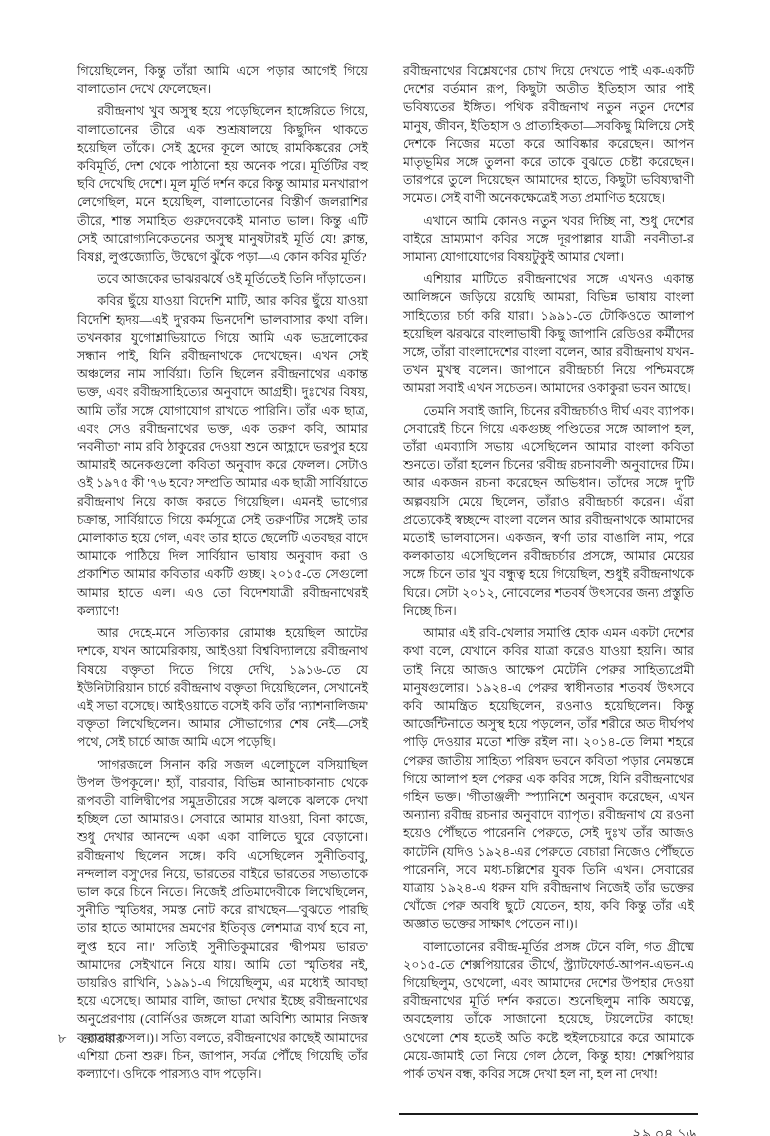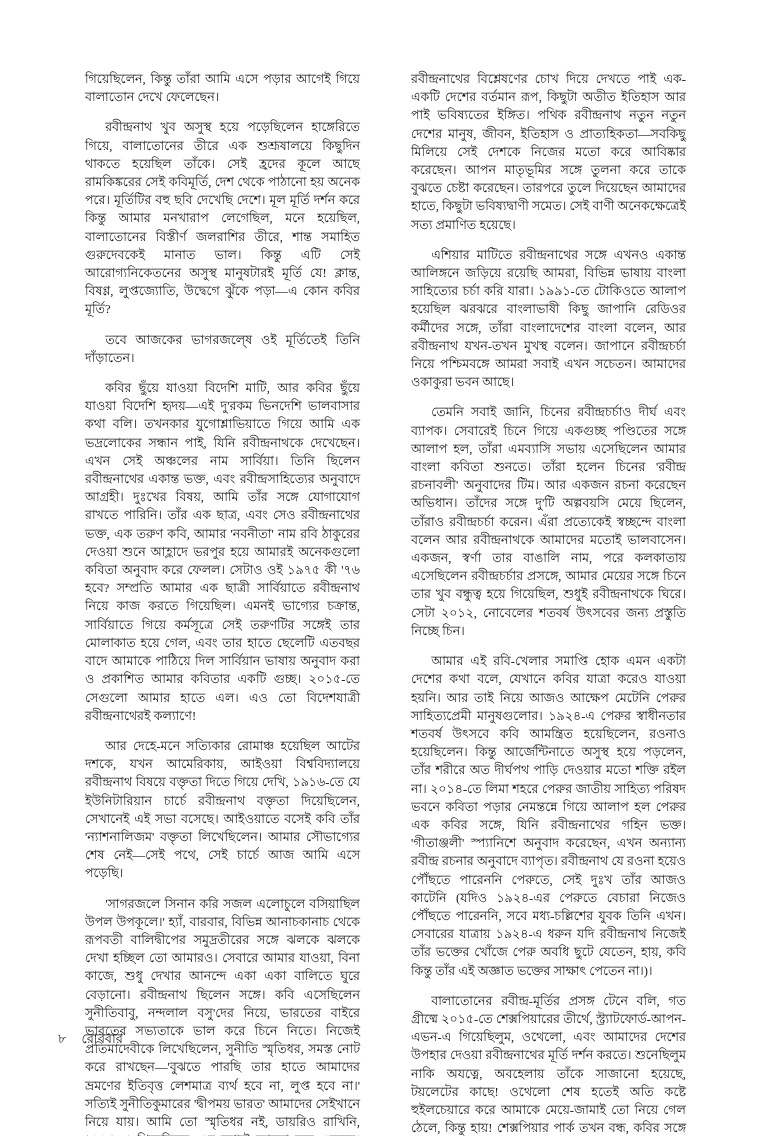--- a/index.html
+++ b/index.html
@@ -25,21 +25,21 @@
     gap: 27px;
   }
   .column {
     width: 299px;
     font-size: 12.6px;
     line-height: 18.2px;
     text-align: justify;
     text-justify: inter-word;
   }
   .column p {
-    margin: 12px;
+    margin: 4px;
     text-indent: 1.6em;
   }
   .column p.no-indent {
     text-indent: 0;
   }
   .signature {
     margin-top: 30px;
     border-top: 2px solid #1b1b1b;
     padding-top: 10px;
     text-align: right;
@@ -68,28 +68,29 @@
 </style>
 </head>
 <body>
 
 <div class="page">
 
   <div class="columns">
     <div class="column">
         <p class="no-indent">গিয়েছিলেন, কিন্তু তাঁরা আমি এসে পড়ার আগেই গিয়ে বালাতোন দেখে ফেলেছেন।</p>
         <p>রবীন্দ্রনাথ খুব অসুস্থ হয়ে পড়েছিলেন হাঙ্গেরিতে গিয়ে, বালাতোনের তীরে এক শুশ্রূষালয়ে কিছুদিন থাকতে হয়েছিল তাঁকে। সেই হ্রদের কূলে আছে রামকিঙ্করের সেই কবিমূর্তি, দেশ থেকে পাঠানো হয় অনেক পরে। মূর্তিটির বহু ছবি দেখেছি দেশে। মূল মূর্তি দর্শন করে কিন্তু আমার মনখারাপ লেগেছিল, মনে হয়েছিল, বালাতোনের বিস্তীর্ণ জলরাশির তীরে, শান্ত সমাহিত গুরুদেবকেই মানাত ভাল। কিন্তু এটি সেই আরোগ্যনিকেতনের অসুস্থ মানুষটারই মূর্তি যে! ক্লান্ত, বিষণ্ণ, লুপ্তজ্যোতি, উদ্বেগে ঝুঁকে পড়া—এ কোন কবির মূর্তি?</p>
-        <p>তবে আজকের ভাগরজল্ষে ওই মূর্তিতেই তিনি দাঁড়াতেন।</p>
+        <p>তবে আজকের ভাঝরঝর্ষে ওই মূর্তিতেই তিনি দাঁড়াতেন।</p>
         <p>কবির ছুঁয়ে যাওয়া বিদেশি মাটি, আর কবির ছুঁয়ে যাওয়া বিদেশি হৃদয়—এই দু'রকম ভিনদেশি ভালবাসার কথা বলি। তখনকার যুগোশ্লাভিয়াতে গিয়ে আমি এক ভদ্রলোকের সন্ধান পাই, যিনি রবীন্দ্রনাথকে দেখেছেন। এখন সেই অঞ্চলের নাম সার্বিয়া। তিনি ছিলেন রবীন্দ্রনাথের একান্ত ভক্ত, এবং রবীন্দ্রসাহিত্যের অনুবাদে আগ্রহী। দুঃখের বিষয়, আমি তাঁর সঙ্গে যোগাযোগ রাখতে পারিনি। তাঁর এক ছাত্র, এবং সেও রবীন্দ্রনাথের ভক্ত, এক তরুণ কবি, আমার 'নবনীতা' নাম রবি ঠাকুরের দেওয়া শুনে আহ্লাদে ভরপুর হয়ে আমারই অনেকগুলো কবিতা অনুবাদ করে ফেলল। সেটাও ওই ১৯৭৫ কী '৭৬ হবে? সম্প্রতি আমার এক ছাত্রী সার্বিয়াতে রবীন্দ্রনাথ নিয়ে কাজ করতে গিয়েছিল। এমনই ভাগ্যের চক্রান্ত, সার্বিয়াতে গিয়ে কর্মসূত্রে সেই তরুণটির সঙ্গেই তার মোলাকাত হয়ে গেল, এবং তার হাতে ছেলেটি এতবছর বাদে আমাকে পাঠিয়ে দিল সার্বিয়ান ভাষায় অনুবাদ করা ও প্রকাশিত আমার কবিতার একটি গুচ্ছ। ২০১৫-তে সেগুলো আমার হাতে এল। এও তো বিদেশযাত্রী রবীন্দ্রনাথেরই কল্যাণে!</p>
         <p>আর দেহে-মনে সত্যিকার রোমাঞ্চ হয়েছিল আটের দশকে, যখন আমেরিকায়, আইওয়া বিশ্ববিদ্যালয়ে রবীন্দ্রনাথ বিষয়ে বক্তৃতা দিতে গিয়ে দেখি, ১৯১৬-তে যে ইউনিটারিয়ান চার্চে রবীন্দ্রনাথ বক্তৃতা দিয়েছিলেন, সেখানেই এই সভা বসেছে। আইওয়াতে বসেই কবি তাঁর 'ন্যাশনালিজম' বক্তৃতা লিখেছিলেন। আমার সৌভাগ্যের শেষ নেই—সেই পথে, সেই চার্চে আজ আমি এসে পড়েছি।</p>
         <p>'সাগরজলে সিনান করি সজল এলোচুলে বসিয়াছিল উপল উপকূলে।' হ্যাঁ, বারবার, বিভিন্ন আনাচকানাচ থেকে রূপবতী বালিদ্বীপের সমুদ্রতীরের সঙ্গে ঝলকে ঝলকে দেখা হচ্ছিল তো আমারও। সেবারে আমার যাওয়া, বিনা কাজে, শুধু দেখার আনন্দে একা একা বালিতে ঘুরে বেড়ানো। রবীন্দ্রনাথ ছিলেন সঙ্গে। কবি এসেছিলেন সুনীতিবাবু, নন্দলাল বসু'দের নিয়ে, ভারতের বাইরে ভারতের সভ্যতাকে ভাল করে চিনে নিতে। নিজেই প্রতিমাদেবীকে লিখেছিলেন, সুনীতি স্মৃতিধর, সমস্ত নোট করে রাখছেন—'বুঝতে পারছি তার হাতে আমাদের ভ্রমণের ইতিবৃত্ত লেশমাত্র ব্যর্থ হবে না, লুপ্ত হবে না।' সত্যিই সুনীতিকুমারের 'দ্বীপময় ভারত' আমাদের সেইখানে নিয়ে যায়। আমি তো স্মৃতিধর নই, ডায়রিও রাখিনি, ১৯৯১-এ গিয়েছিলুম, এর মধ্যেই আবছা হয়ে এসেছে। আমার বালি, জাভা দেখার ইচ্ছে রবীন্দ্রনাথের অনুপ্রেরণায় (বোর্নিওর জঙ্গলে যাত্রা অবিশ্যি আমার নিজস্ব বন্যতার ফসল।)। সত্যি বলতে, রবীন্দ্রনাথের কাছেই আমাদের এশিয়া চেনা শুরু। চিন, জাপান, সর্বত্র পৌঁছে গিয়েছি তাঁর কল্যাণে। ওদিকে পারস্যও বাদ পড়েনি।</p>
       </div>
     <div class="column">
 
     <p class="no-indent">রবীন্দ্রনাথের বিশ্লেষণের চোখ দিয়ে দেখতে পাই এক-একটি দেশের বর্তমান রূপ, কিছুটা অতীত ইতিহাস আর পাই ভবিষ্যতের ইঙ্গিত। পথিক রবীন্দ্রনাথ নতুন নতুন দেশের মানুষ, জীবন, ইতিহাস ও প্রাত্যহিকতা—সবকিছু মিলিয়ে সেই দেশকে নিজের মতো করে আবিষ্কার করেছেন। আপন মাতৃভূমির সঙ্গে তুলনা করে তাকে বুঝতে চেষ্টা করেছেন। তারপরে তুলে দিয়েছেন আমাদের হাতে, কিছুটা ভবিষ্যদ্বাণী সমেত। সেই বাণী অনেকক্ষেত্রেই সত্য প্রমাণিত হয়েছে।</p>
+        <p>এখানে আমি কোনও নতুন খবর দিচ্ছি না, শুধু দেশের বাইরে ভ্রাম্যমাণ কবির সঙ্গে দূরপাল্লার যাত্রী নবনীতা-র সামান্য যোগাযোগের বিষয়টুকুই আমার খেলা।</p>
         <p>এশিয়ার মাটিতে রবীন্দ্রনাথের সঙ্গে এখনও একান্ত আলিঙ্গনে জড়িয়ে রয়েছি আমরা, বিভিন্ন ভাষায় বাংলা সাহিত্যের চর্চা করি যারা। ১৯৯১-তে টোকিওতে আলাপ হয়েছিল ঝরঝরে বাংলাভাষী কিছু জাপানি রেডিওর কর্মীদের সঙ্গে, তাঁরা বাংলাদেশের বাংলা বলেন, আর রবীন্দ্রনাথ যখন-তখন মুখস্থ বলেন। জাপানে রবীন্দ্রচর্চা নিয়ে পশ্চিমবঙ্গে আমরা সবাই এখন সচেতন। আমাদের ওকাকুরা ভবন আছে।</p>
         <p>তেমনি সবাই জানি, চিনের রবীন্দ্রচর্চাও দীর্ঘ এবং ব্যাপক। সেবারেই চিনে গিয়ে একগুচ্ছ পণ্ডিতের সঙ্গে আলাপ হল, তাঁরা এমব্যাসি সভায় এসেছিলেন আমার বাংলা কবিতা শুনতে। তাঁরা হলেন চিনের 'রবীন্দ্র রচনাবলী' অনুবাদের টিম। আর একজন রচনা করেছেন অভিধান। তাঁদের সঙ্গে দু'টি অল্পবয়সি মেয়ে ছিলেন, তাঁরাও রবীন্দ্রচর্চা করেন। এঁরা প্রত্যেকেই স্বচ্ছন্দে বাংলা বলেন আর রবীন্দ্রনাথকে আমাদের মতোই ভালবাসেন। একজন, স্বর্ণা তার বাঙালি নাম, পরে কলকাতায় এসেছিলেন রবীন্দ্রচর্চার প্রসঙ্গে, আমার মেয়ের সঙ্গে চিনে তার খুব বন্ধুত্ব হয়ে গিয়েছিল, শুধুই রবীন্দ্রনাথকে ঘিরে। সেটা ২০১২, নোবেলের শতবর্ষ উৎসবের জন্য প্রস্তুতি নিচ্ছে চিন।</p>
         <p>আমার এই রবি-খেলার সমাপ্তি হোক এমন একটা দেশের কথা বলে, যেখানে কবির যাত্রা করেও যাওয়া হয়নি। আর তাই নিয়ে আজও আক্ষেপ মেটেনি পেরুর সাহিত্যপ্রেমী মানুষগুলোর। ১৯২৪-এ পেরুর স্বাধীনতার শতবর্ষ উৎসবে কবি আমন্ত্রিত হয়েছিলেন, রওনাও হয়েছিলেন। কিন্তু আর্জেন্টিনাতে অসুস্থ হয়ে পড়লেন, তাঁর শরীরে অত দীর্ঘপথ পাড়ি দেওয়ার মতো শক্তি রইল না। ২০১৪-তে লিমা শহরে পেরুর জাতীয় সাহিত্য পরিষদ ভবনে কবিতা পড়ার নেমন্তন্নে গিয়ে আলাপ হল পেরুর এক কবির সঙ্গে, যিনি রবীন্দ্রনাথের গহিন ভক্ত। 'গীতাঞ্জলী' স্প্যানিশে অনুবাদ করেছেন, এখন অন্যান্য রবীন্দ্র রচনার অনুবাদে ব্যাপৃত। রবীন্দ্রনাথ যে রওনা হয়েও পৌঁছতে পারেননি পেরুতে, সেই দুঃখ তাঁর আজও কাটেনি (যদিও ১৯২৪-এর পেরুতে বেচারা নিজেও পৌঁছতে পারেননি, সবে মধ্য-চল্লিশের যুবক তিনি এখন। সেবারের যাত্রায় ১৯২৪-এ ধরুন যদি রবীন্দ্রনাথ নিজেই তাঁর ভক্তের খোঁজে পেরু অবধি ছুটে যেতেন, হায়, কবি কিন্তু তাঁর এই অজ্ঞাত ভক্তের সাক্ষাৎ পেতেন না।)।</p>
         <p>বালাতোনের রবীন্দ্র-মূর্তির প্রসঙ্গ টেনে বলি, গত গ্রীষ্মে ২০১৫-তে শেক্সপিয়ারের তীর্থে, স্ট্র্যাটফোর্ড-আপন-এভন-এ গিয়েছিলুম, ওথেলো, এবং আমাদের দেশের উপহার দেওয়া রবীন্দ্রনাথের মূর্তি দর্শন করতে। শুনেছিলুম নাকি অযত্নে, অবহেলায় তাঁকে সাজানো হয়েছে, টয়লেটের কাছে! ওথেলো শেষ হতেই অতি কষ্টে হুইলচেয়ারে করে আমাকে মেয়ে-জামাই তো নিয়ে গেল ঠেলে, কিন্তু হায়! শেক্সপিয়ার পার্ক তখন বন্ধ, কবির সঙ্গে দেখা হল না, হল না দেখা!</p>
         <div class="signature">
           <div class="sig-date">২৯.০৪.১৬</div>
         </div>
       </div>
   </div>
 

